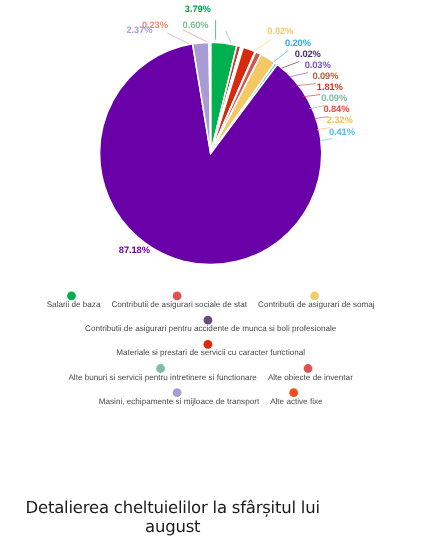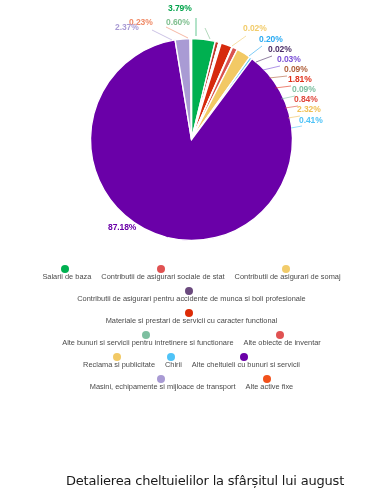--- a/index.html
+++ b/index.html
@@ -65,25 +65,24 @@
     color: #4a4a4a;
     font-family: "Liberation Sans", sans-serif;
     line-height: 1;
   }
   #footer-title {
     position: absolute;
     left: 0;
     bottom: 5px;
     width: 314px;
     text-align: center;
-    font-size: 13px;
+    font-size: 15px;
     color: #1a1a1a;
     font-family: "DejaVu Sans", sans-serif;
     letter-spacing: -0.2px;
-    margin-left: 48px;
   }
 </style>
 </head>
 <body>
 
 <div id="chart-area">
   <svg id="pie-svg" width="383" height="255" viewBox="0 0 383 255">
     <g id="pie-slices">
         <path d="M 191.5 139.5 L 191.5 38.5 A 101 101 0 0 1 215.3247340719621 41.35020608070393 Z" fill="#00b050" stroke="#ffffff" stroke-width="1.4"></path>
         <path d="M 191.5 139.5 L 215.3247340719621 41.35020608070393 A 101 101 0 0 1 219.00708960840797 42.317902773838966 Z" fill="#c0392b" stroke="#ffffff" stroke-width="1.4"></path>
@@ -170,34 +169,20 @@
         <span class="legend-dot" style="background: rgb(125, 191, 160);"></span>
         <span class="legend-text">Alte bunuri si servicii pentru intretinere si functionare</span>
       </div>
       <div class="legend-item">
         <span class="legend-dot" style="background: rgb(224, 82, 82);"></span>
         <span class="legend-text">Alte obiecte de inventar</span>
       </div>
     </div>
     <div class="legend-row">
       <div class="legend-item">
-        <span class="legend-dot" style="background: rgb(242, 201, 101);"></span>
-        <span class="legend-text">Reclama si publicitate</span>
-      </div>
-      <div class="legend-item">
-        <span class="legend-dot" style="background: rgb(79, 195, 247);"></span>
-        <span class="legend-text">Chirii</span>
-      </div>
-      <div class="legend-item">
-        <span class="legend-dot" style="background: rgb(106, 0, 168);"></span>
-        <span class="legend-text">Alte cheltuieli cu bunuri si servicii</span>
-      </div>
-    </div>
-    <div class="legend-row">
-      <div class="legend-item">
         <span class="legend-dot" style="background: rgb(169, 155, 212);"></span>
         <span class="legend-text">Masini, echipamente si mijloace de transport</span>
       </div>
       <div class="legend-item">
         <span class="legend-dot" style="background: rgb(242, 81, 27);"></span>
         <span class="legend-text">Alte active fixe</span>
       </div>
     </div>
   </div>
 

